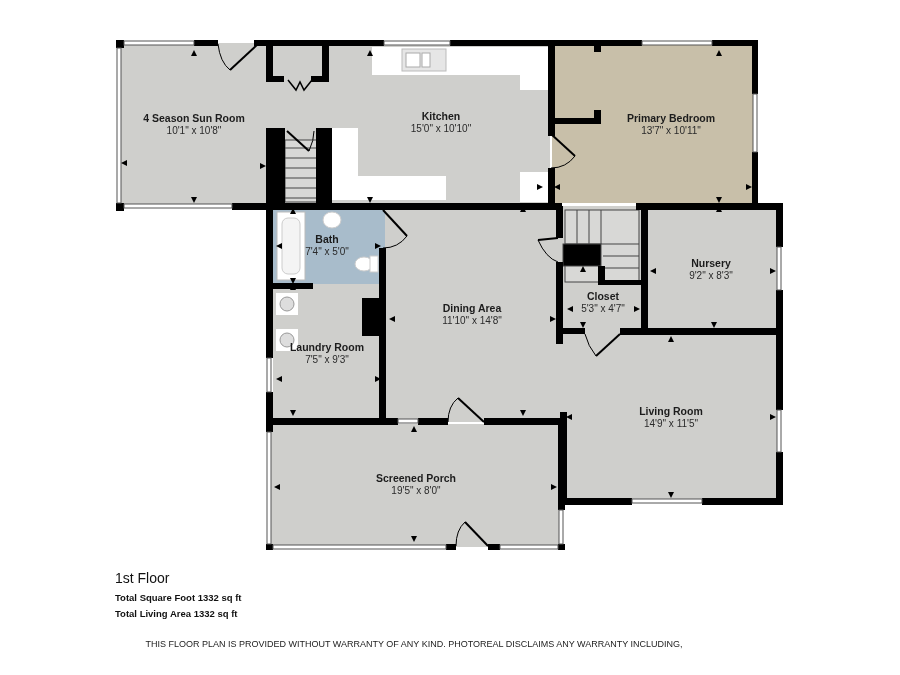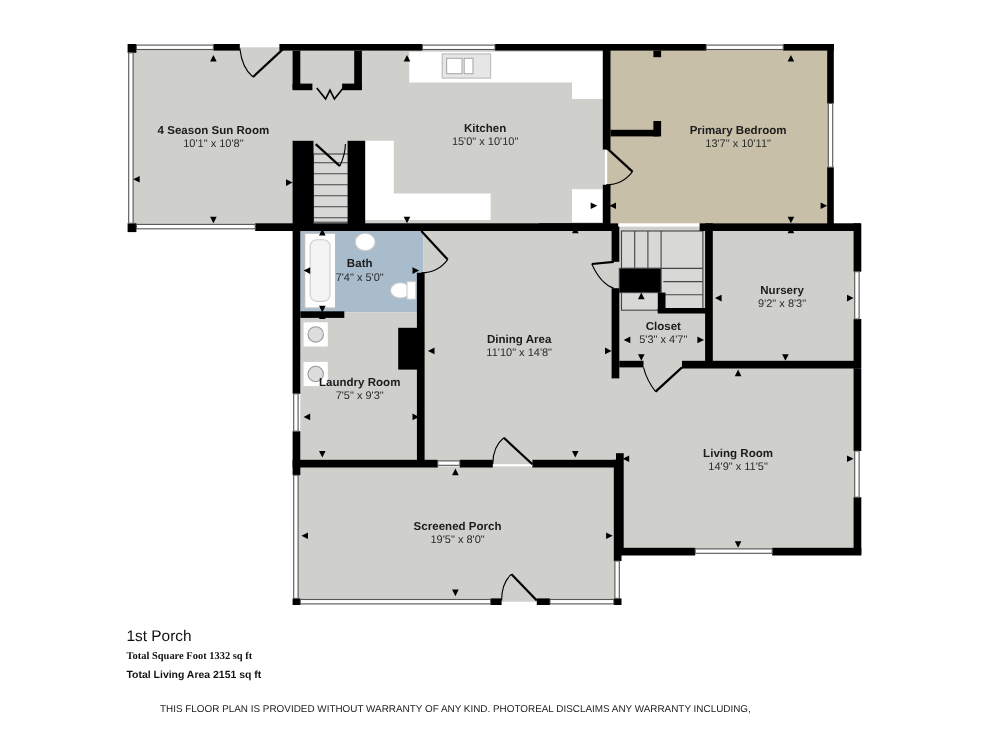--- a/index.html
+++ b/index.html
@@ -248,19 +248,19 @@
       <path d="M668 342 l3 -6 l3 6 Z"></path>
     <path d="M572 414 l-6 3 l6 3 Z"></path>
       <path d="M770 414 l6 3 l-6 3 Z"></path>
     <path d="M668 492 l3 6 l3 -6 Z"></path>
     <path d="M280 484 l-6 3 l6 3 Z"></path>
       <path d="M551 484 l6 3 l-6 3 Z"></path>
     <path d="M411 536 l3 6 l3 -6 Z"></path>
   </g>
 </svg>
 
-<div class="floor-title">1st Porch</div>
-<div class="floor-stat" style="top:592px;font-family:Liberation Serif, serif;">Total Square Foot 1332 sq ft</div>
-<div class="floor-stat" style="top:608px;">Total Living Area 2151 sq ft</div>
+<div class="floor-title">1st Floor</div>
+<div class="floor-stat" style="top:592px;">Total Square Foot 1332 sq ft</div>
+<div class="floor-stat" style="top:608px;">Total Living Area 1332 sq ft</div>
 
 <div class="disclaimer">
   <div>THIS FLOOR PLAN IS PROVIDED WITHOUT WARRANTY OF ANY KIND. PHOTOREAL DISCLAIMS ANY WARRANTY INCLUDING,</div>
 </div>
 
 </body></html>

